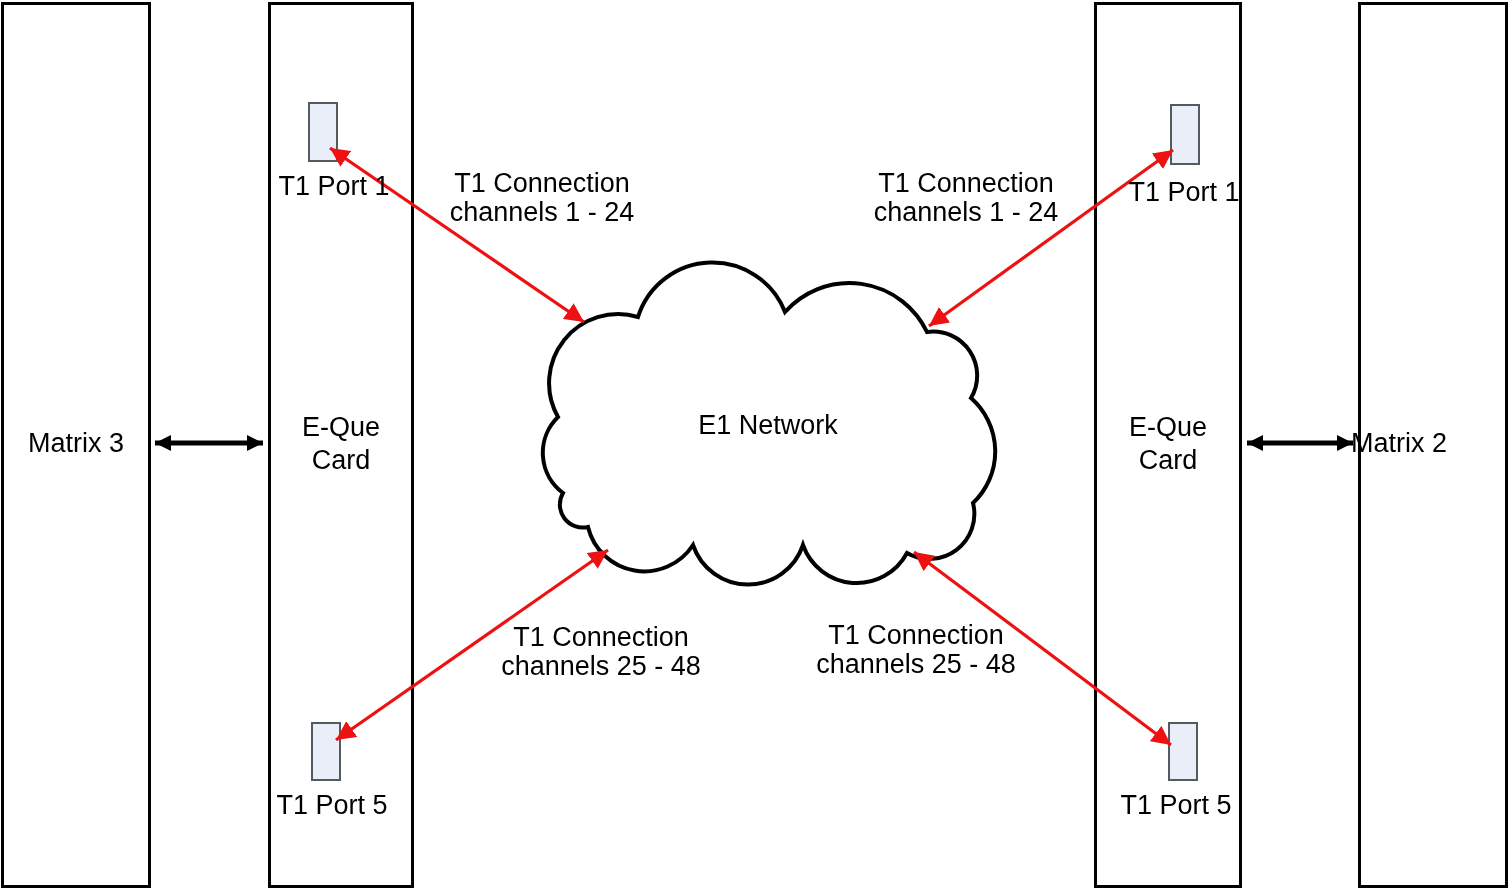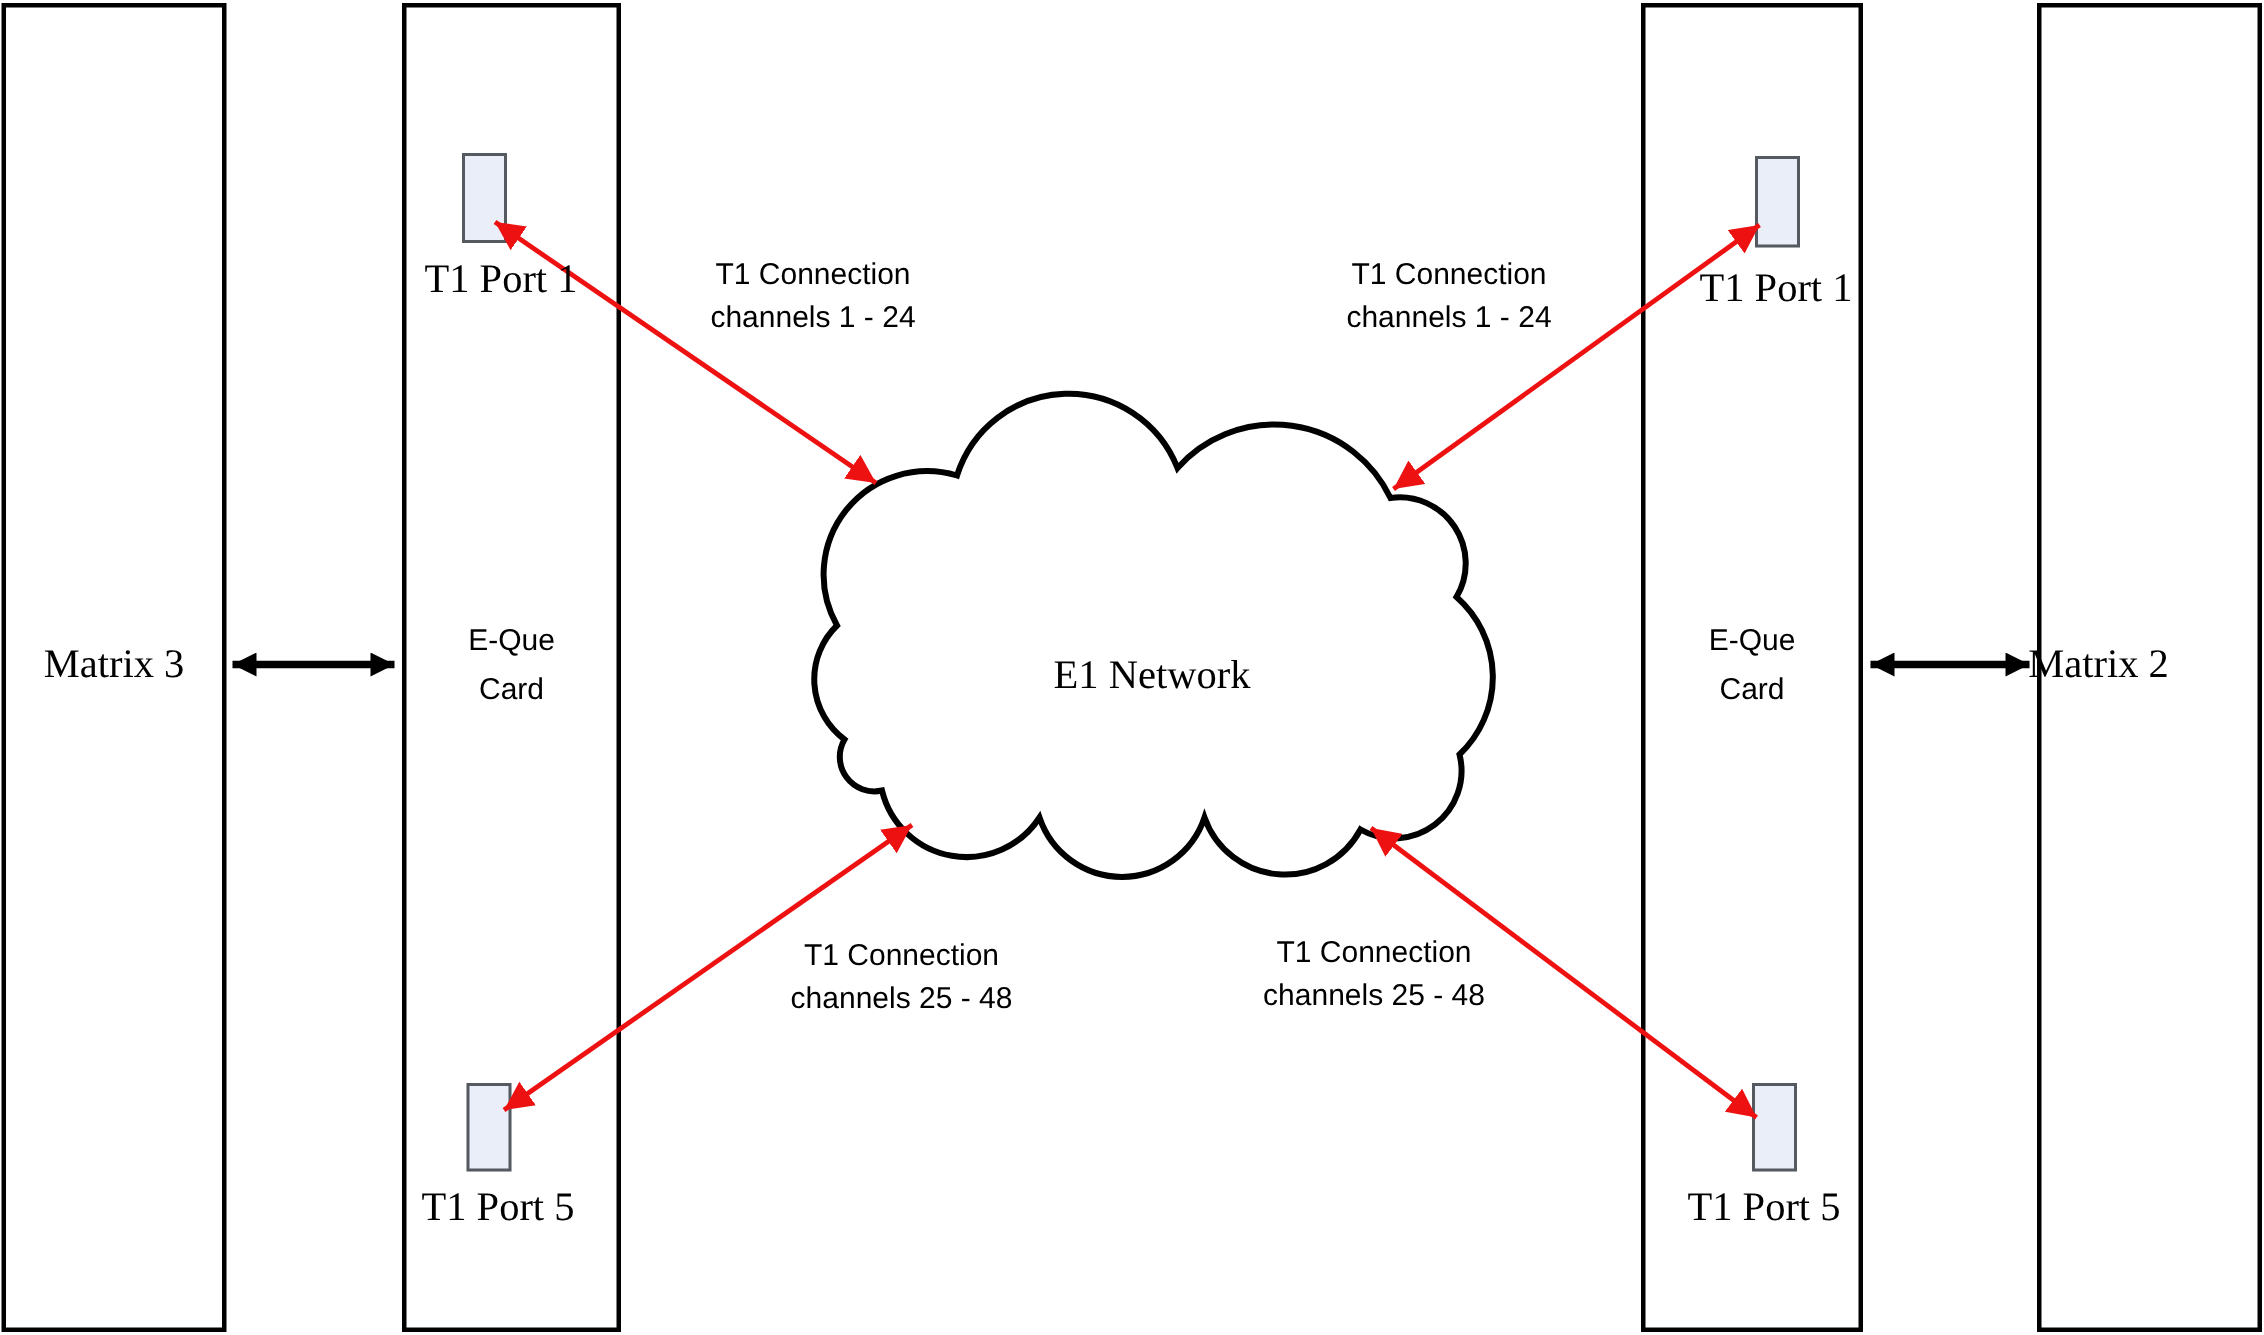--- a/index.html
+++ b/index.html
@@ -30,25 +30,24 @@
     background: var(--port-fill);
     border: 2px solid var(--port-border);
   }
   .label {
     position: absolute;
     font-size: 27px;
     line-height: 29px;
     white-space: nowrap;
     text-align: center;
     transform: translate(-50%, -50%);
-    font-family: Liberation Serif, serif;
   }
   .label-block {
     position: absolute;
-    font-size: 20px;
+    font-size: 27px;
     line-height: 29px;
     text-align: center;
     white-space: nowrap;
     transform: translateX(-50%);
   }
   .label-block.node-name { line-height: 33px; }
   .svg-layer { position: absolute; overflow: visible; }
   .cloud-path {
     fill: #ffffff;
     stroke: var(--node-border);
@@ -132,21 +131,21 @@
   <div>Card</div>
 </div>
 
 <div class="label-block node-name" style="left:1168px; top:411px;">
   <div>E-Que</div>
   <div>Card</div>
 </div>
 
 <div class="label" style="left:1399px; top:443px;">Matrix 2</div>
 
-<div class="label" style="left:768px; top:450px;">E1 Network</div>
+<div class="label" style="left:768px; top:425px;">E1 Network</div>
 
 <div class="label" style="left:334px; top:186px;">T1 Port 1</div>
 <div class="label" style="left:332px; top:805px;">T1 Port 5</div>
 <div class="label" style="left:1184px; top:192px;">T1 Port 1</div>
 <div class="label" style="left:1176px; top:805px;">T1 Port 5</div>
 
 <div class="label-block" style="left:542px; top:169px;">
   <div>T1 Connection</div>
   <div>channels 1 - 24</div>
 </div>

